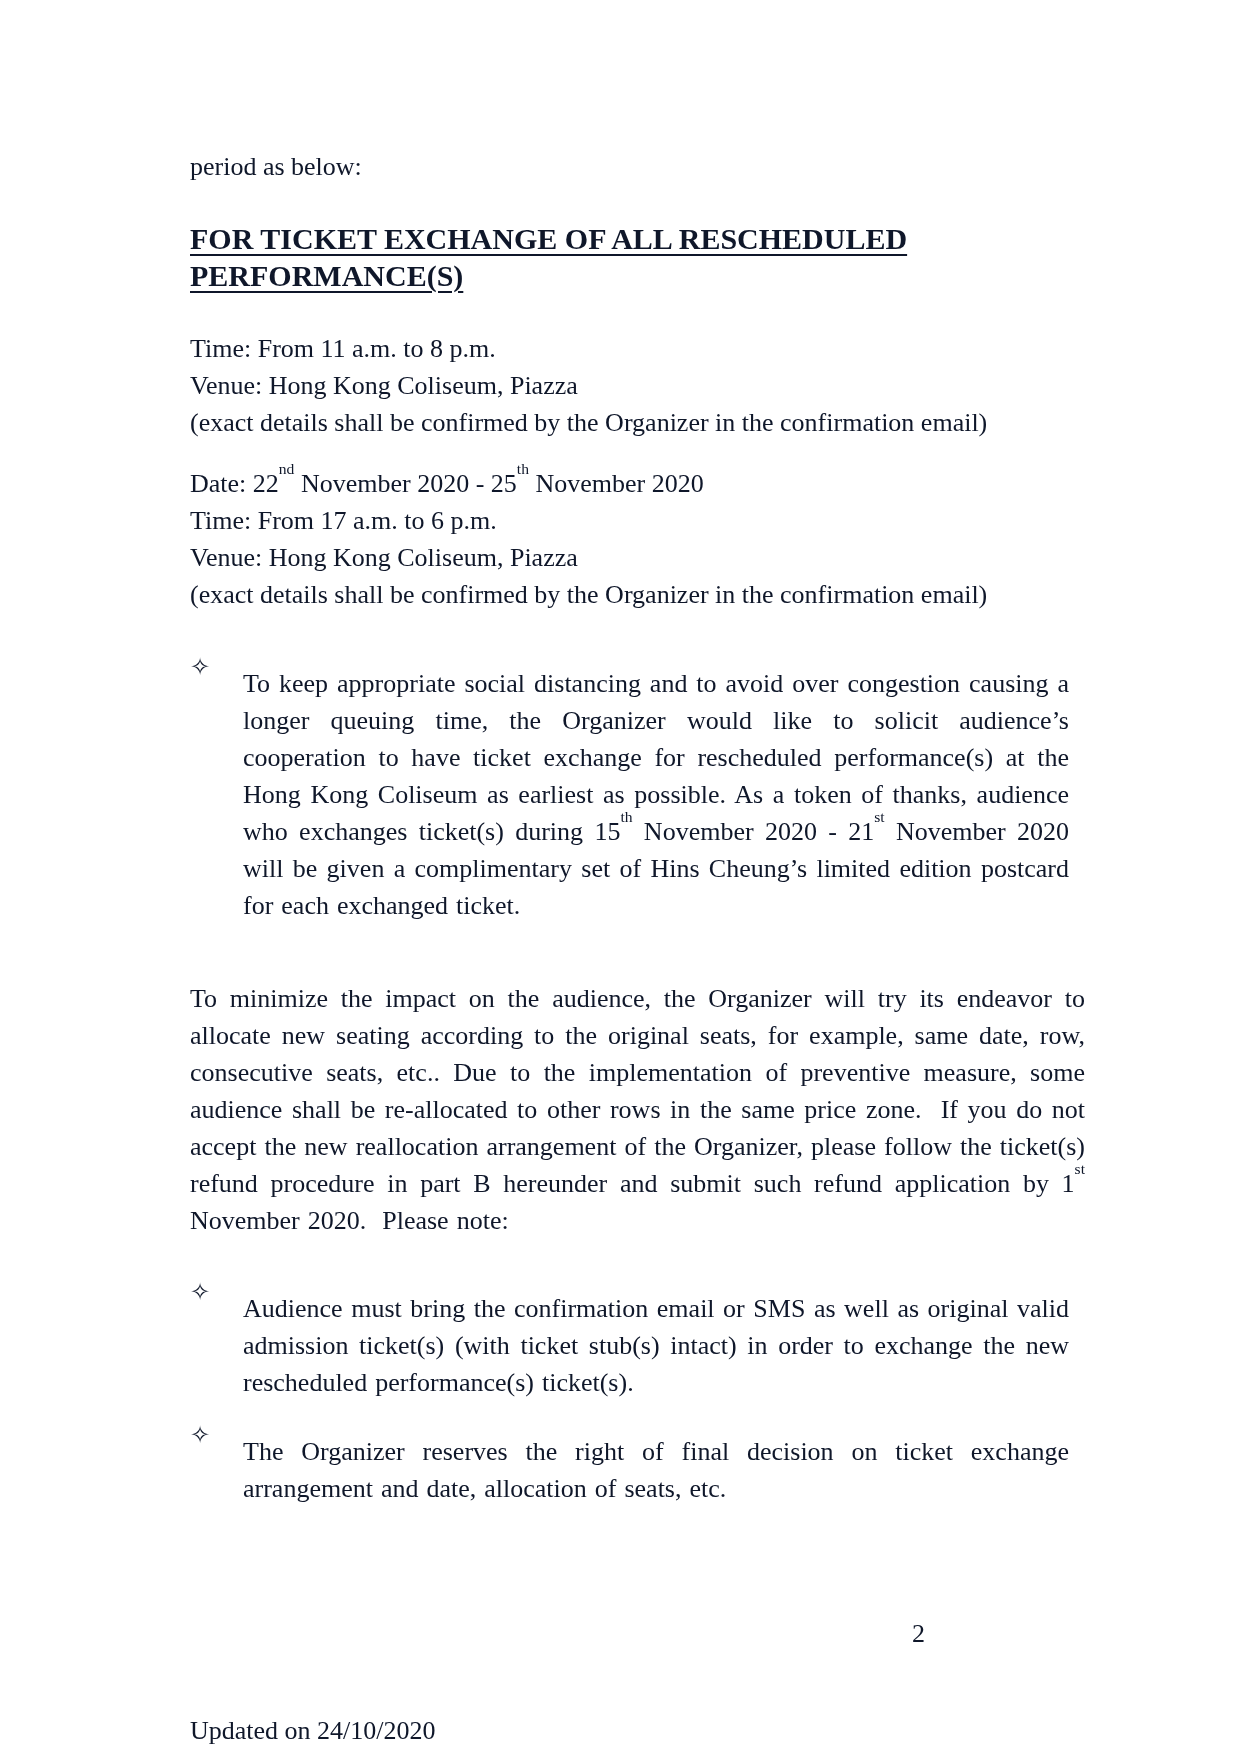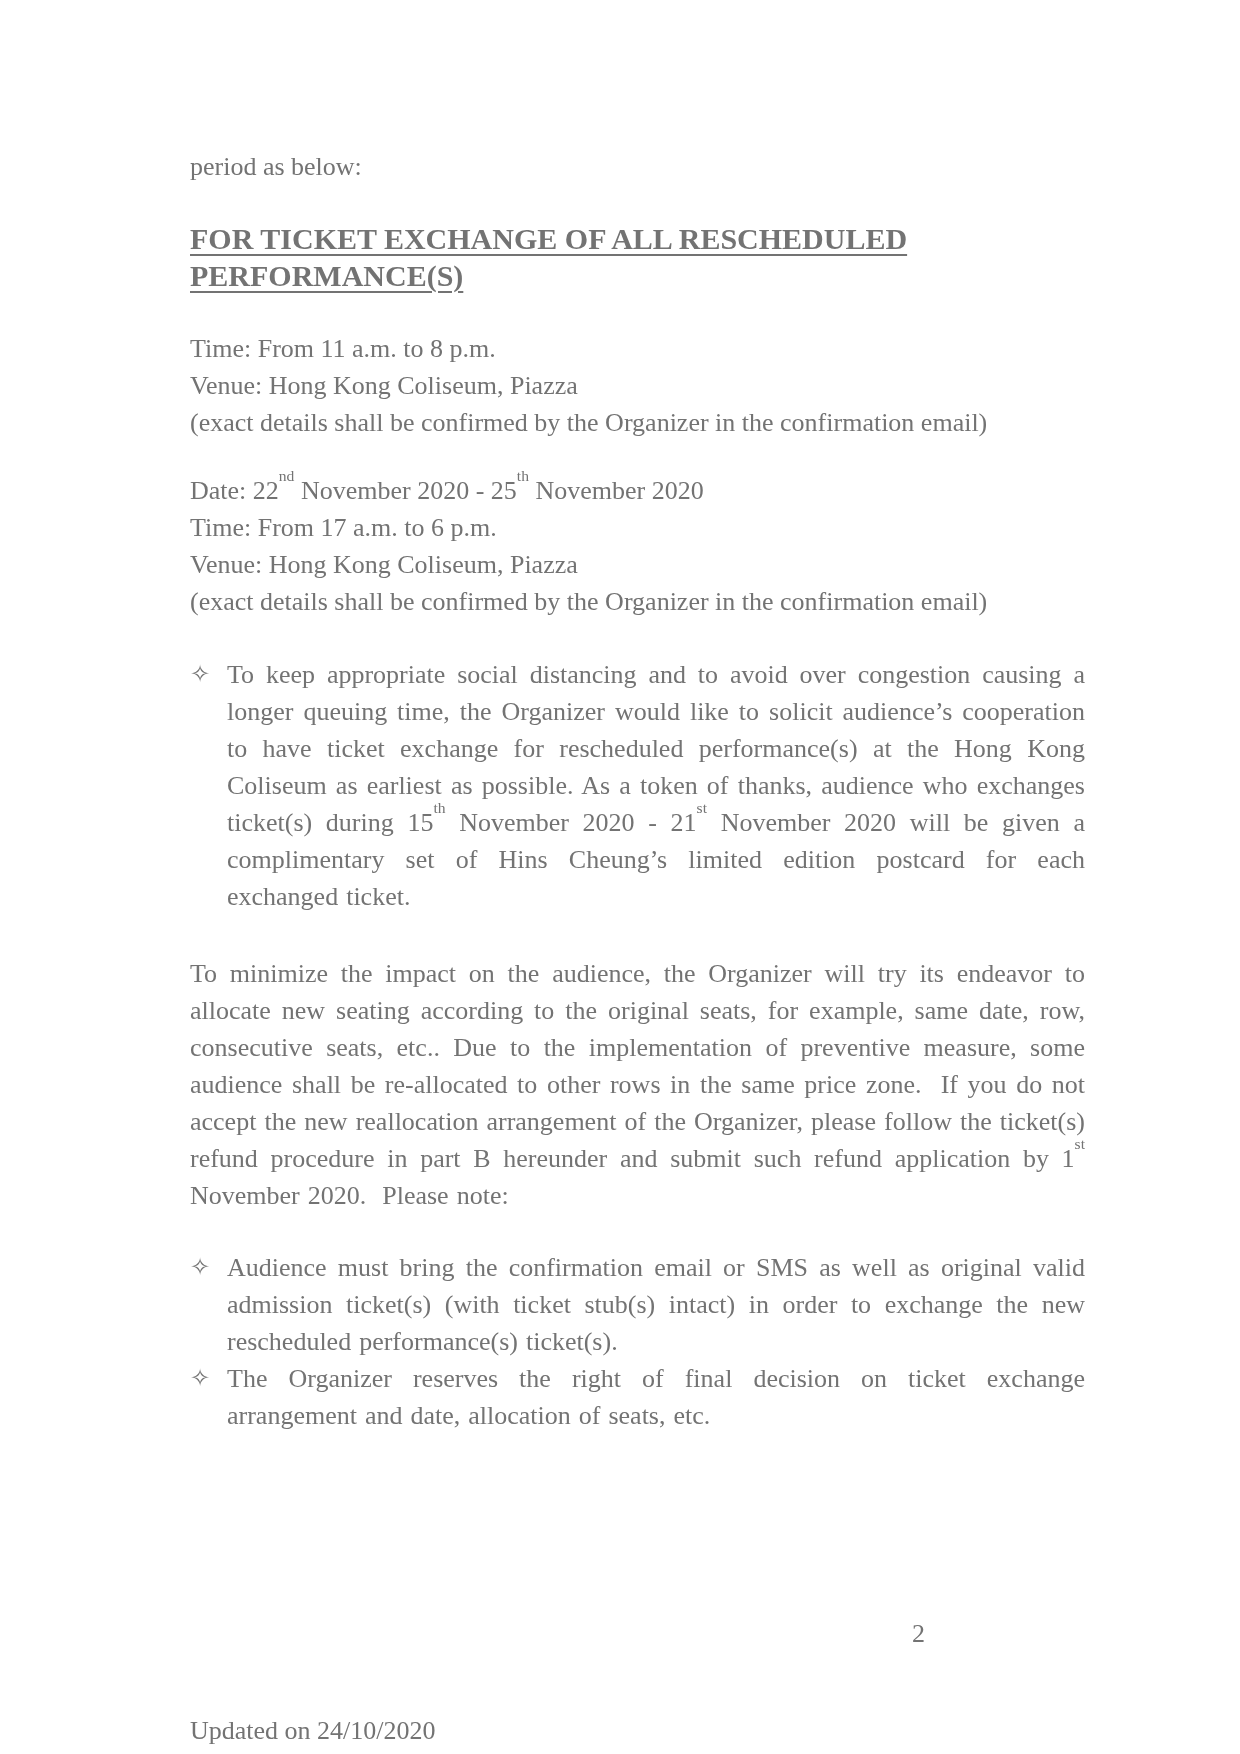--- a/index.html
+++ b/index.html
@@ -6,21 +6,21 @@
     margin: 0;
     padding: 0;
     background: #ffffff;
   }
   .page {
     position: relative;
     width: 1112px;
     height: 1754px;
     background: #ffffff;
     font-family: "Liberation Serif", "DejaVu Serif", serif;
-    color: #737373;
+    color: #0f172a;
     overflow: hidden;
   }
   .content {
     position: absolute;
     top: 148px;
     left: 190px;
     width: 895px;
   }
   .line {
     margin: 0;
@@ -42,21 +42,21 @@
   .jline {
     text-align: justify;
     text-align-last: justify;
   }
   .u {
     text-decoration: underline;
     text-decoration-thickness: 2px;
     text-underline-offset: 5px;
   }
   .datesblock { margin-top: 36px; }
-  .datesblock2 { margin-top: 31px; }
+  .datesblock2 { margin-top: 24px; }
   .just {
     text-align: justify;
     word-spacing: 1.5px;
   }
   .para {
     margin: 40px 0 0 0;
     font-size: 26px;
     line-height: 37px;
   }
   .bullet-row {
@@ -67,21 +67,21 @@
   .bullet-row.gap { margin-top: 35px; }
   .bullet-marker {
     flex: 0 0 37px;
     width: 37px;
     font-family: "DejaVu Sans", sans-serif;
     font-size: 24px;
     line-height: 37px;
   }
   .bullet-text {
     flex: 1;
-    margin: 0;
+    margin: 16px;
     font-size: 26px;
     line-height: 37px;
   }
   .sup {
     font-size: 0.6em;
     line-height: 0;
     position: relative;
     top: -0.55em;
   }
   .pagenum {

